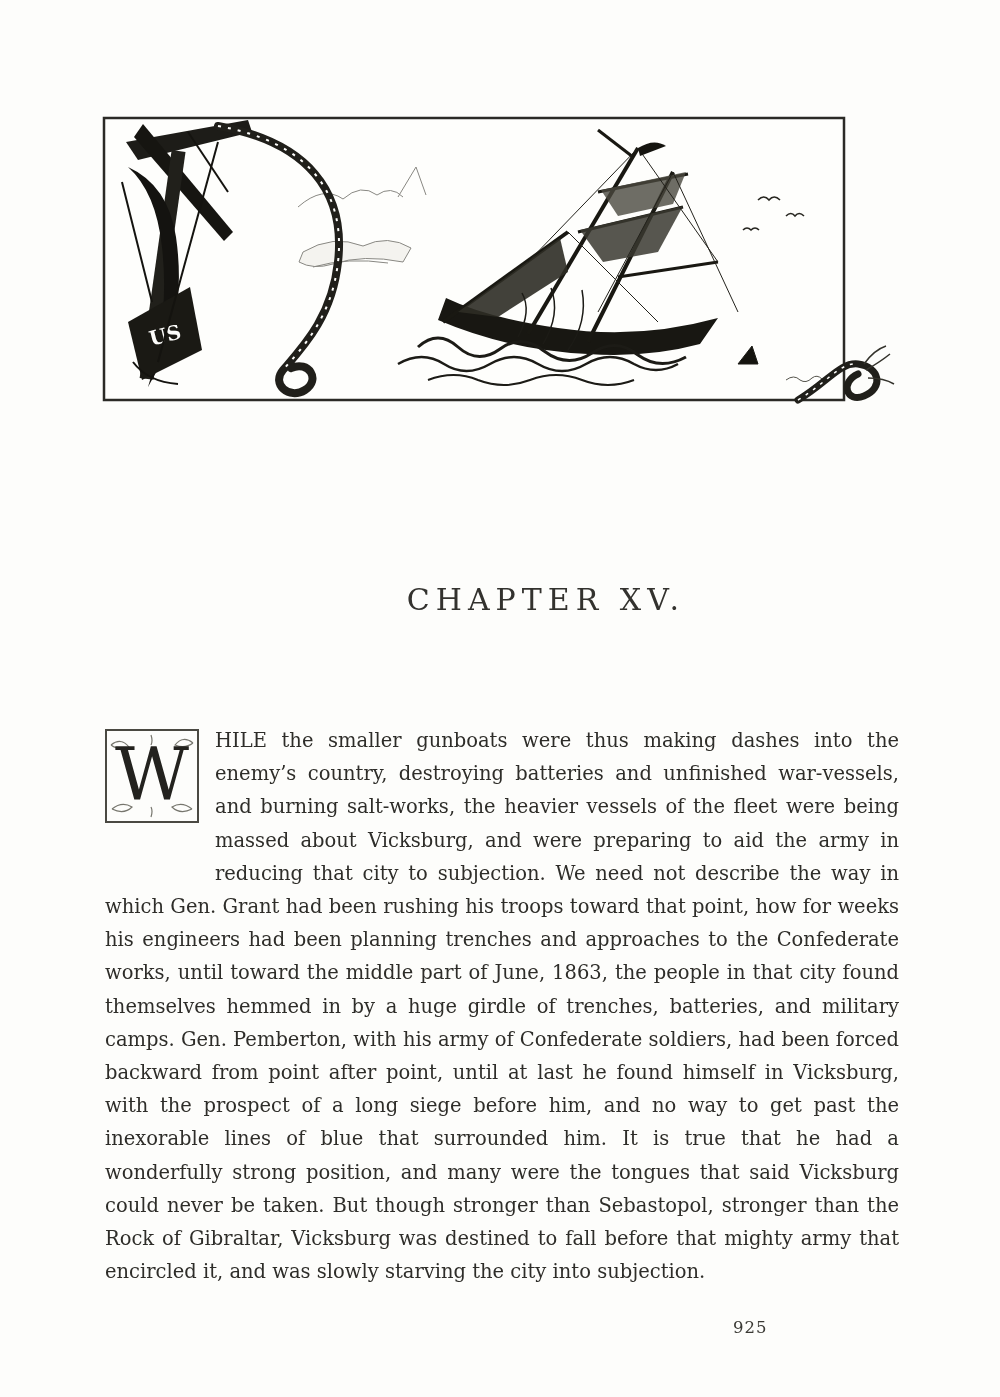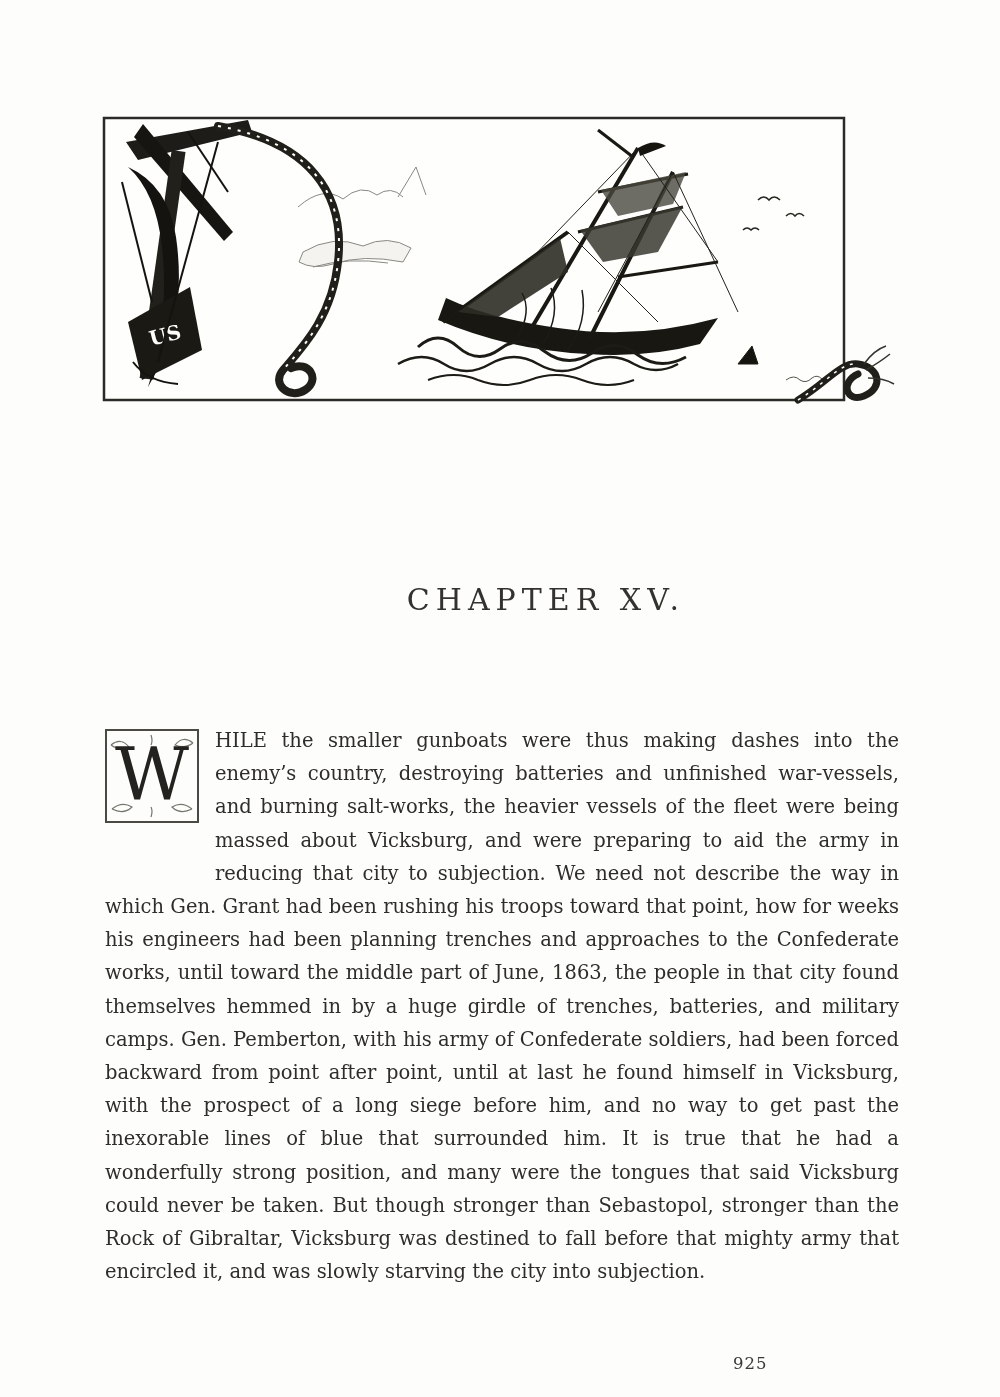--- a/index.html
+++ b/index.html
@@ -59,21 +59,20 @@
     display:flex; align-items:center; justify-content:center;
     font-size:72px; color:#23221e;
     font-family:"DejaVu Serif",serif;
   }
 
   
   .page-number {
     position:absolute; top:1318px; left:733px;
     font-size:16.5px; letter-spacing:1px;
     color:#3a3934;
-    margin-top:36px;
   }
 </style>
 </head>
 <body>
 
 <div class="page">
 
   <div class="illustration-wrap">
     <svg viewBox="0 0 802 296" width="802" height="296" xmlns="http://www.w3.org/2000/svg">
 

